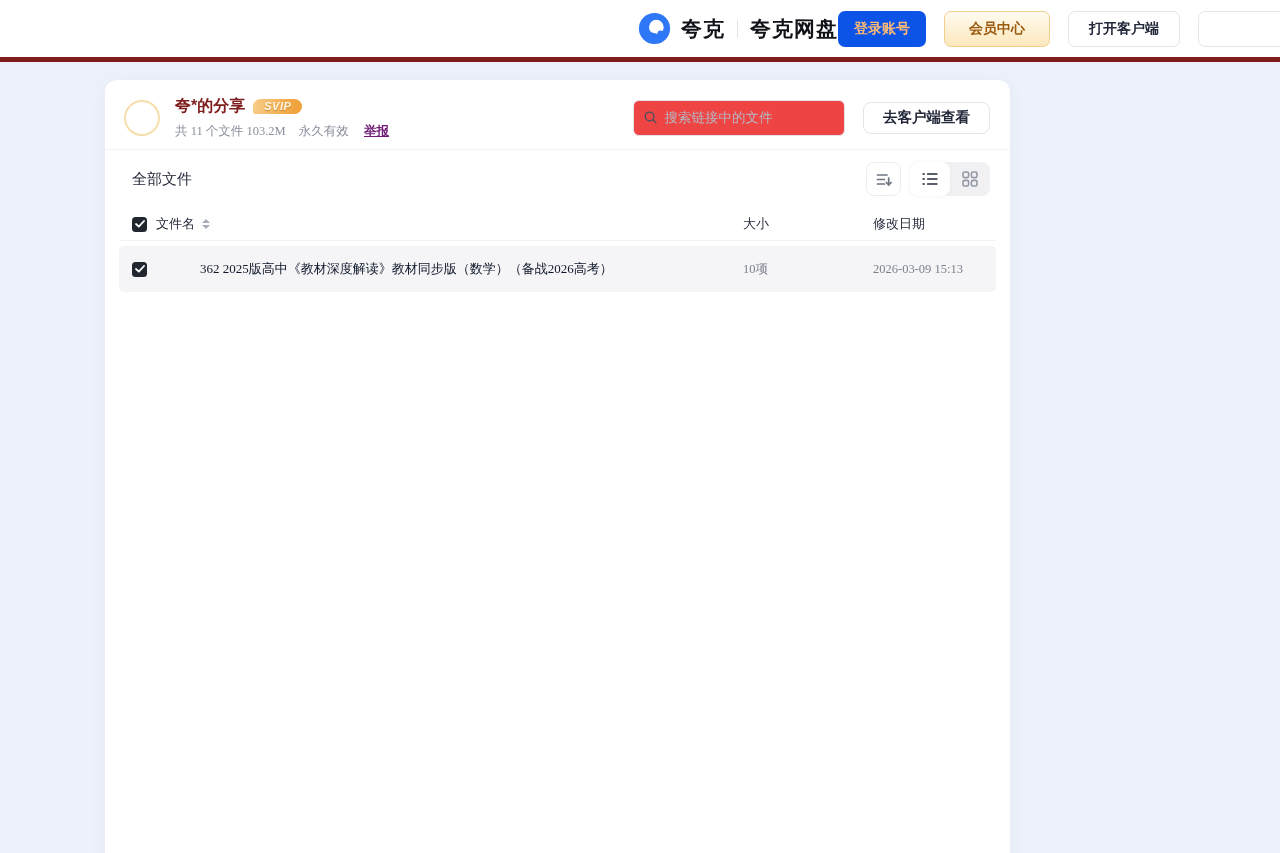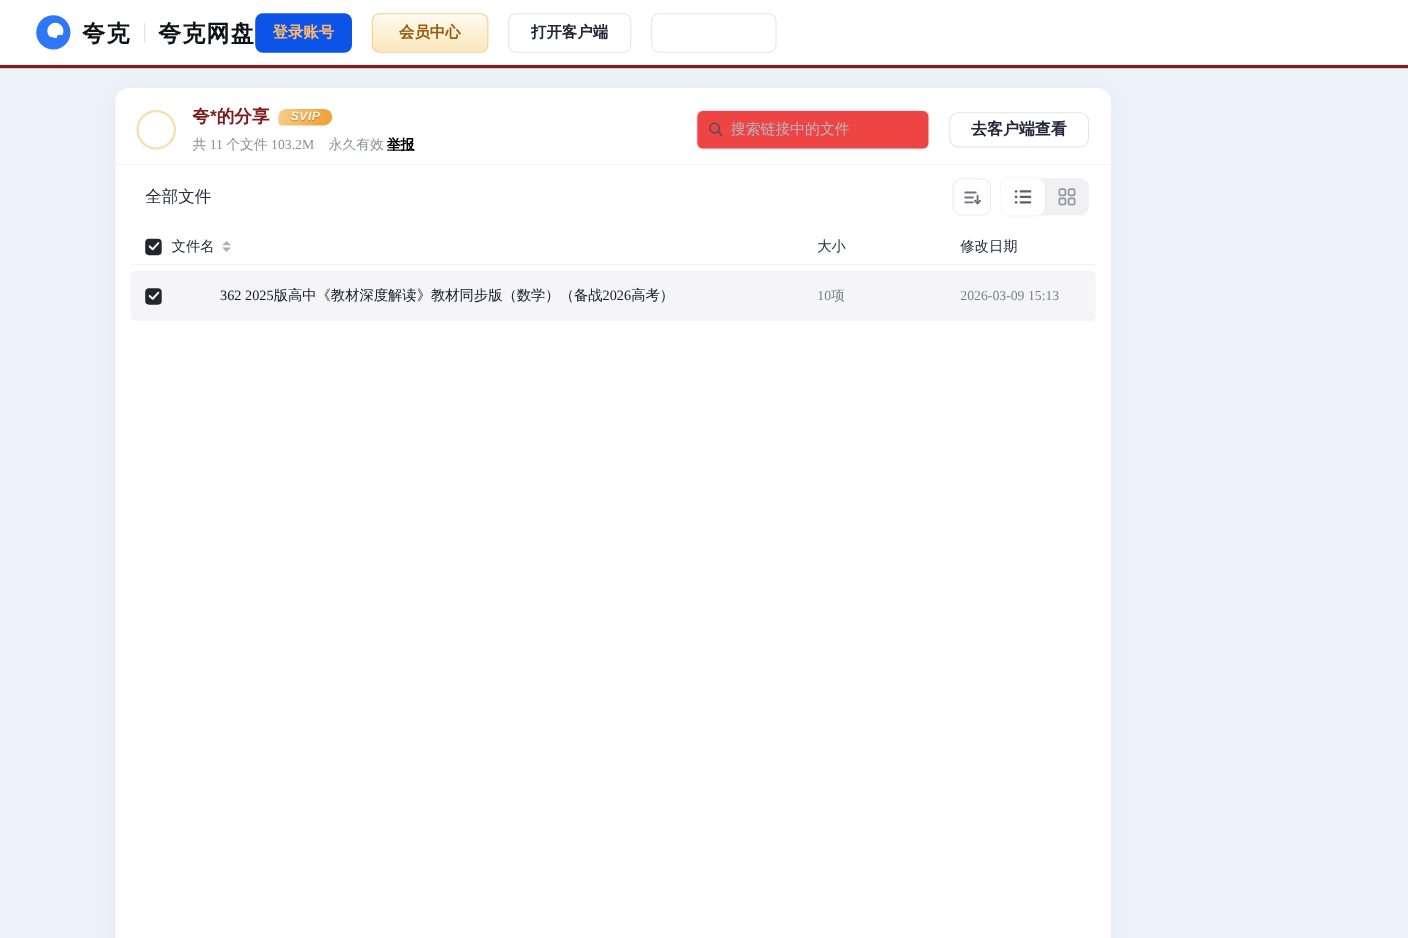--- a/index.html
+++ b/index.html
@@ -10,23 +10,23 @@
     color: #22273A;
   }
   .serifnum { font-family: "Liberation Serif", "DejaVu Serif", serif; }
 
   
   .topbar {
     height: 62px;
     background: #FFFFFF;
     display: flex;
     align-items: center;
-    justify-content: flex-start;
-    padding-left: 32px;
-    border-bottom: 3px solid #7f1d1d;
+    justify-content: flex-end;
+    padding-left: 12px;
+    border-bottom: 5px solid #7f1d1d;
     position: relative;
   }
   .brand { display: flex; align-items: center; gap: 10px; cursor: pointer; }
   .brand-logo { width: 33px; height: 33px; display: block; }
   .brand-name { font-size: 21px; font-weight: bold; color: #111319; letter-spacing: 1px; }
   .brand-sep { width: 1px; height: 18px; background: #E2E4EA; margin: 0 2px; }
   .brand-product { font-size: 21px; font-weight: bold; color: #111319; letter-spacing: 1px; }
 
   .topbar-actions { display: flex; align-items: center; gap: 18px; margin-right: -32px; }
   .btn {
@@ -91,23 +91,24 @@
     background: linear-gradient(100deg, #F7CE8A 0%, #F2A947 70%, #EFA038 100%);
     color: #FFF7E6;
     font-size: 11px;
     font-weight: bold;
     font-style: italic;
     letter-spacing: 0.5px;
     text-shadow: 0 1px 1px rgba(160, 96, 10, 0.55);
   }
   .share-meta { margin-top: 6px; font-size: 12.5px; color: #8A8F9C; }
   .share-meta .report {
-    color: #000000;
+    color: #701a75;
     text-decoration: underline;
     font-weight: bold;
+    margin-left: 12px;
     cursor: pointer;
     font-family: "Liberation Sans", sans-serif;
   }
   .share-meta .validity { margin-left: 10px; font-family: "Liberation Sans", sans-serif; }
 
   .share-right { display: flex; align-items: center; gap: 18px; }
   .search-box {
     width: 212px; height: 36px;
     border: 1px solid #E2E3E8;
     border-radius: 6px;

